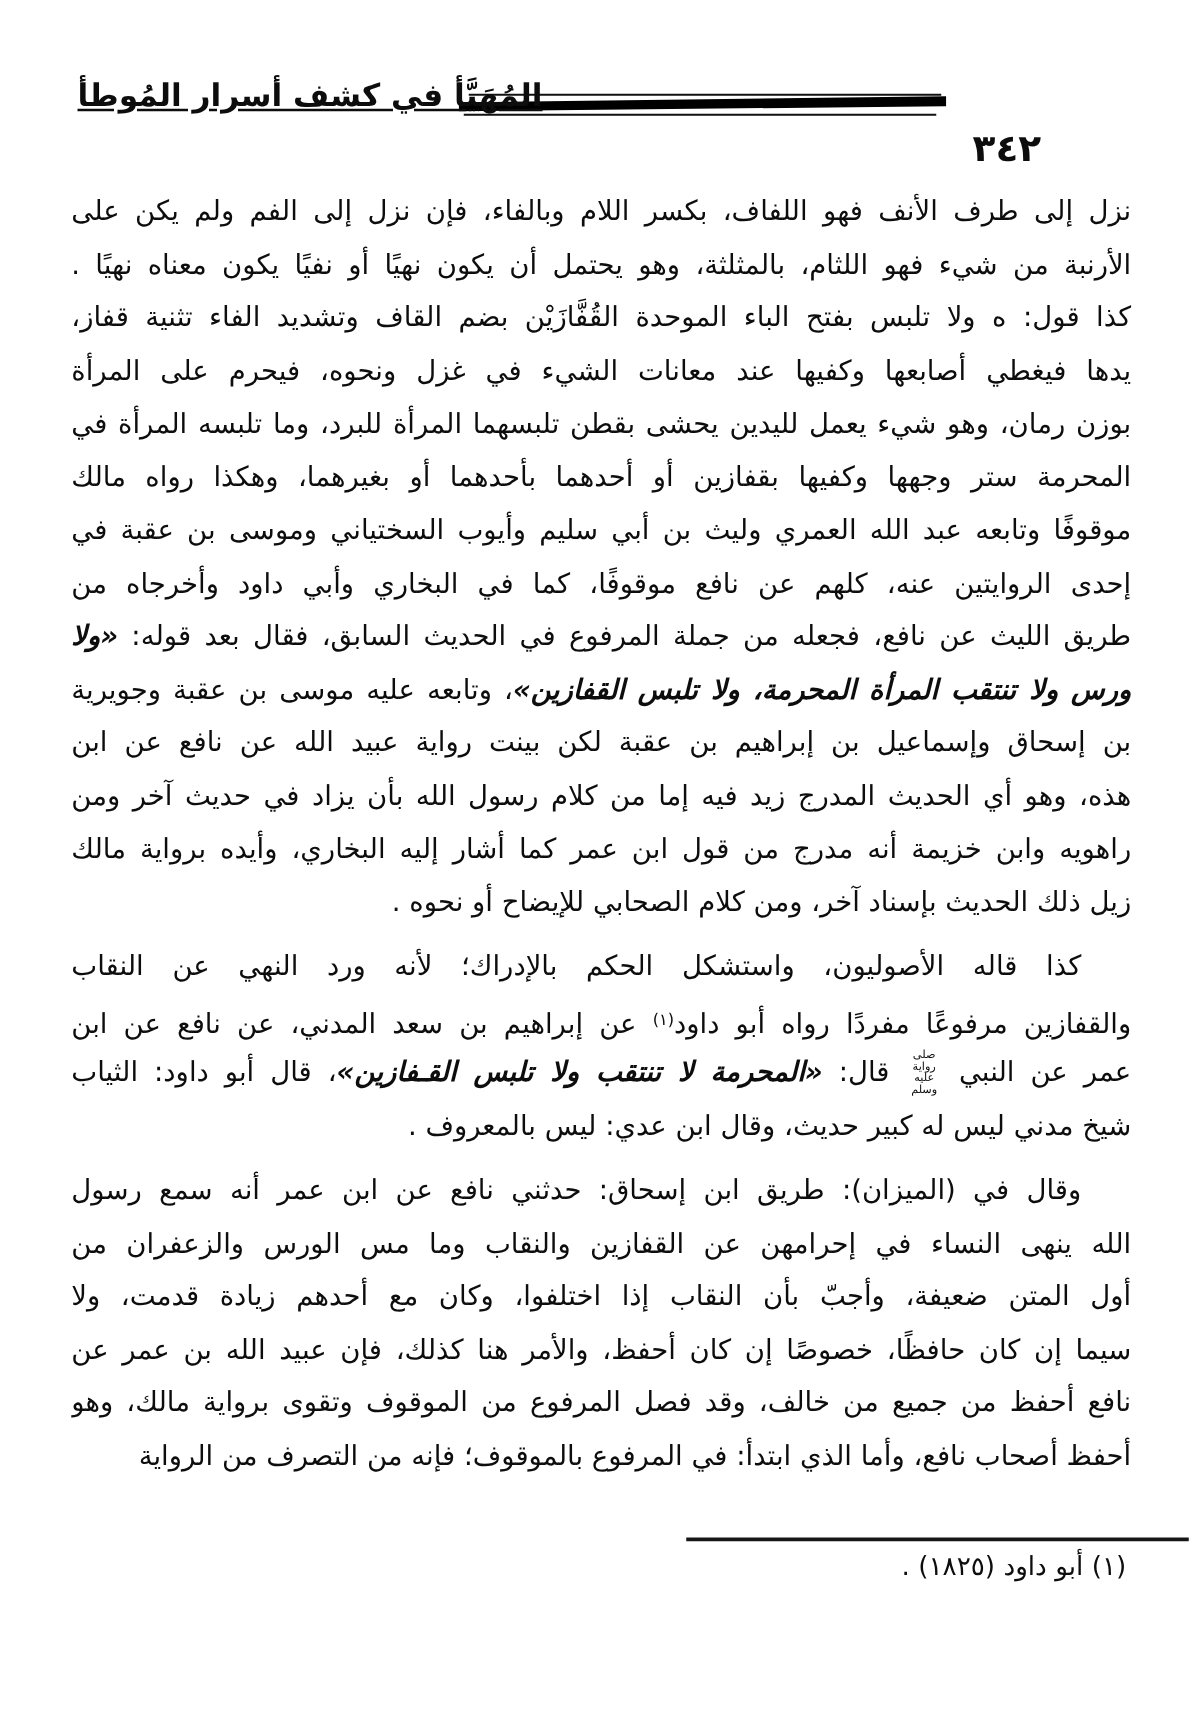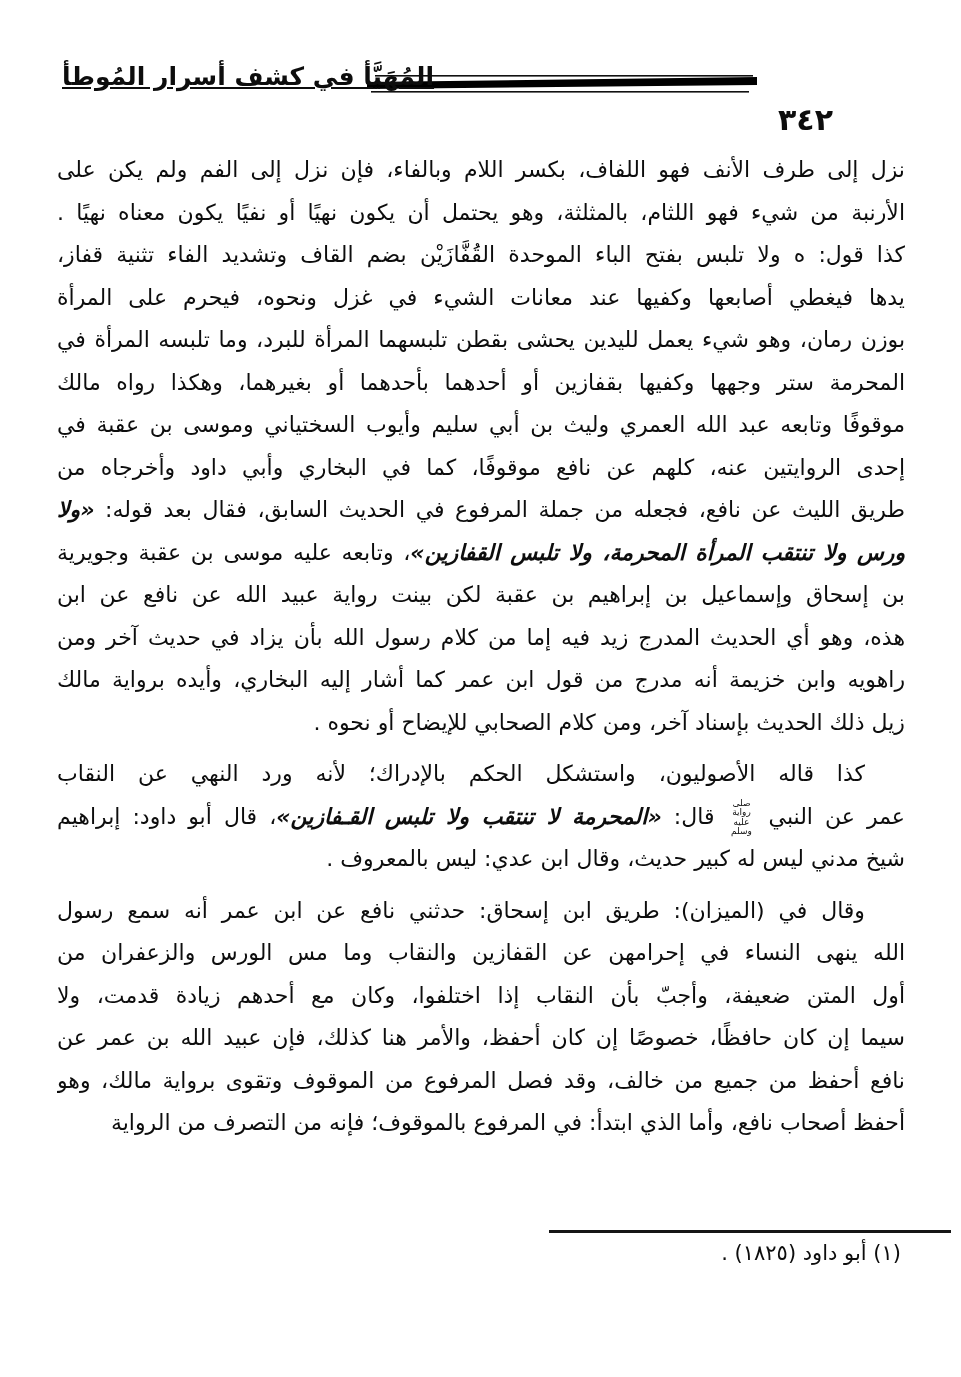--- a/index.html
+++ b/index.html
@@ -91,21 +91,22 @@
         <div class="line"><span>إحدى الروايتين عنه، كلهم عن نافع موقوفًا، كما في البخاري وأبي داود وأخرجاه من</span></div>
         <div class="line"><span>طريق الليث عن نافع، فجعله من جملة المرفوع في الحديث السابق، فقال بعد قوله: </span><span class="seg-b">«ولا</span></div>
         <div class="line"><span class="seg-b">ورس ولا تنتقب المرأة المحرمة، ولا تلبس القفازين»</span><span>، وتابعه عليه موسى بن عقبة وجويرية</span></div>
         <div class="line"><span>بن إسحاق وإسماعيل بن إبراهيم بن عقبة لكن بينت رواية عبيد الله عن نافع عن ابن</span></div>
         <div class="line"><span>هذه، وهو أي الحديث المدرج زيد فيه إما من كلام رسول الله بأن يزاد في حديث آخر ومن</span></div>
         <div class="line"><span>راهويه وابن خزيمة أنه مدرج من قول ابن عمر كما أشار إليه البخاري، وأيده برواية مالك</span></div>
         <div class="line end"><span>زيل ذلك الحديث بإسناد آخر، ومن كلام الصحابي للإيضاح أو نحوه .</span></div>
       </div>
       <div class="para indent">
         <div class="line"><span>كذا قاله الأصوليون، واستشكل الحكم بالإدراك؛ لأنه ورد النهي عن النقاب</span></div>
-        <div class="line"><span>عمر عن النبي </span><span class="seg-saw">صلى رواية عليه وسلم</span><span> قال: </span><span class="seg-b">«المحرمة لا تنتقب ولا تلبس القـفازين»</span><span>، قال أبو داود: إبراهيم</span></div>
+        <div class="line"><span>والقفازين مرفوعًا مفردًا رواه أبو داود</span><span class="seg-sup">(١)</span><span> عن إبراهيم بن سعد المدني، عن نافع عن ابن</span></div>
+        <div class="line"><span>عمر عن النبي </span><span class="seg-saw">صلى رواية عليه وسلم</span><span> قال: </span><span class="seg-b">«المحرمة لا تنتقب ولا تلبس القـفازين»</span><span>، قال أبو داود: الثياب</span></div>
         <div class="line end"><span>شيخ مدني ليس له كبير حديث، وقال ابن عدي: ليس بالمعروف .</span></div>
       </div>
       <div class="para indent">
         <div class="line"><span>وقال في (الميزان): طريق ابن إسحاق: حدثني نافع عن ابن عمر أنه سمع رسول</span></div>
         <div class="line"><span>الله ينهى النساء في إحرامهن عن القفازين والنقاب وما مس الورس والزعفران من</span></div>
         <div class="line"><span>أول المتن ضعيفة، وأجبّ بأن النقاب إذا اختلفوا، وكان مع أحدهم زيادة قدمت، ولا</span></div>
         <div class="line"><span>سيما إن كان حافظًا، خصوصًا إن كان أحفظ، والأمر هنا كذلك، فإن عبيد الله بن عمر عن</span></div>
         <div class="line"><span>نافع أحفظ من جميع من خالف، وقد فصل المرفوع من الموقوف وتقوى برواية مالك، وهو</span></div>
         <div class="line end"><span>أحفظ أصحاب نافع، وأما الذي ابتدأ: في المرفوع بالموقوف؛ فإنه من التصرف من الرواية</span></div>
       </div>

